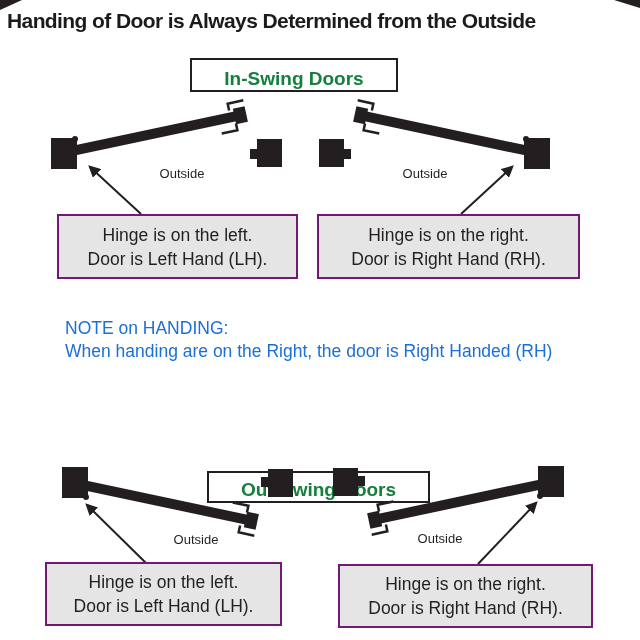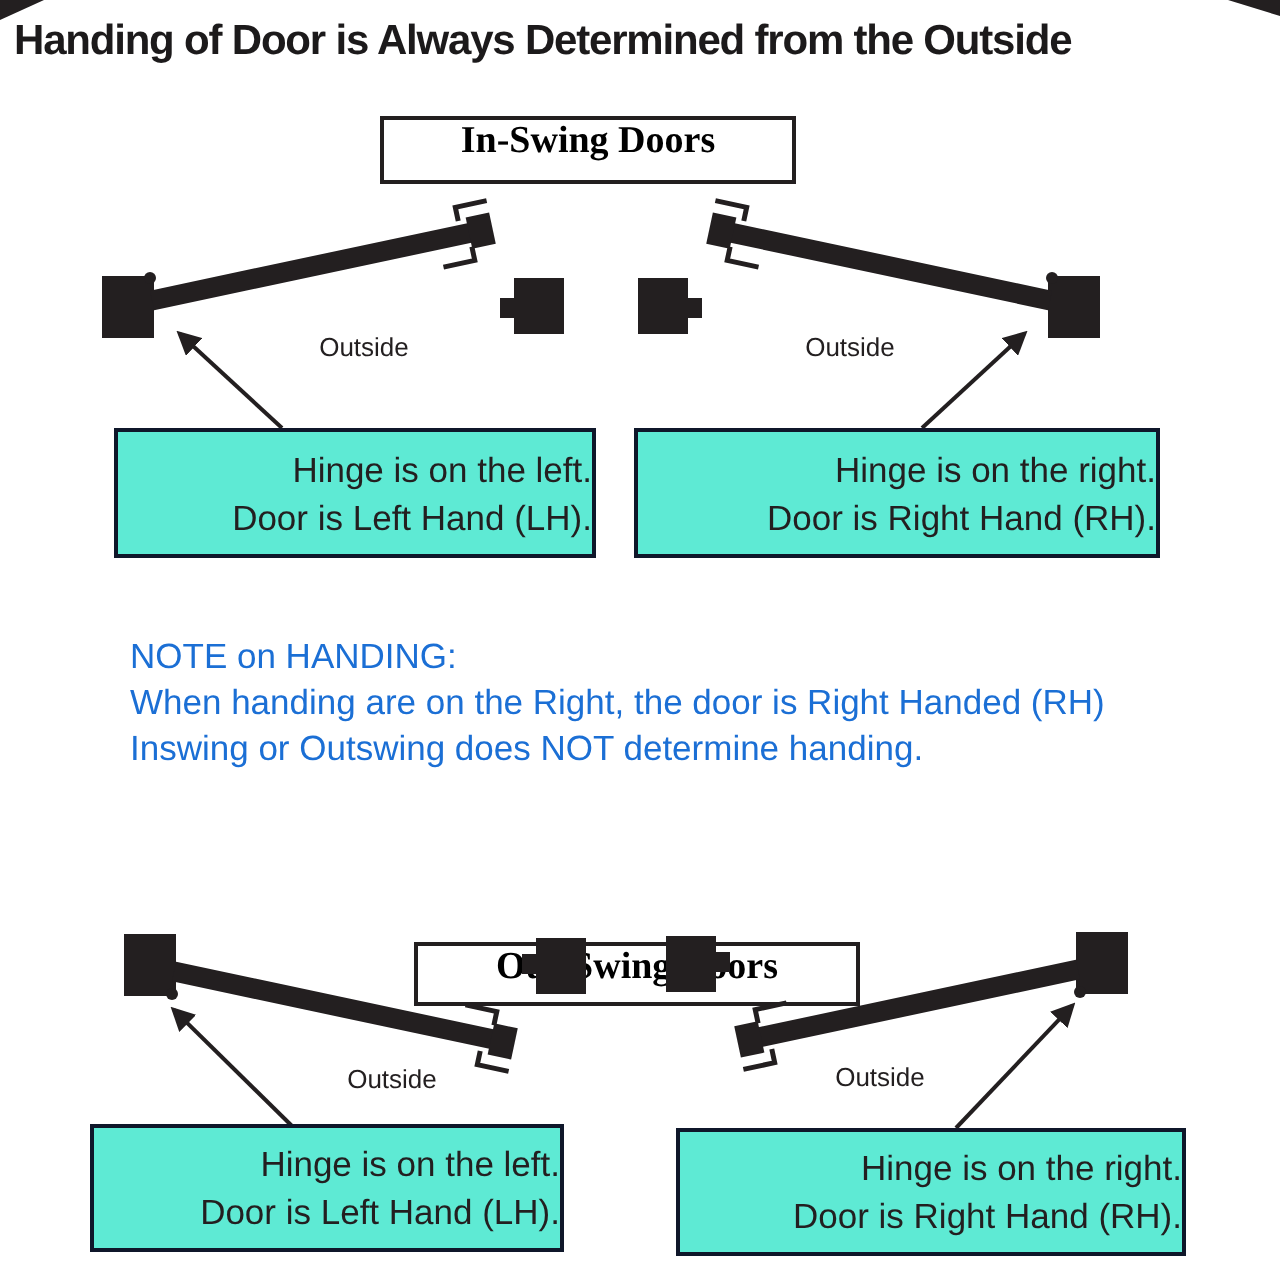--- a/index.html
+++ b/index.html
@@ -6,25 +6,25 @@
   .stage{position:relative;width:640px;height:640px;background:#ffffff;
          font-family:"Liberation Sans",sans-serif;overflow:hidden;}
   .title{position:absolute;left:7px;top:9px;width:633px;font-size:21px;font-weight:bold;
          color:#1c1a1b;letter-spacing:-0.6px;white-space:nowrap;}
   .corner-mark{position:absolute;background:#231f20;}
   .corner-tl{left:0;top:0;width:22px;height:10px;
              clip-path:polygon(0 0,100% 0,0 100%);}
   .corner-tr{right:0;top:0;width:26px;height:8px;
              clip-path:polygon(0 0,100% 0,100% 100%);}
   .label-box{position:absolute;border:2px solid #231f20;box-sizing:border-box;
-             display:flex;align-items:flex-start;justify-content:center;
-             font-size:19px;font-weight:bold;color:#000000;background:#fff;font-family:Liberation Serif, serif;}
-  .caption-box{position:absolute;border:2px solid #0f172a;box-sizing:border-box;
-               display:flex;flex-direction:column;align-items:flex-end;justify-content:center;
-               font-size:17.5px;line-height:24px;color:#231f20;text-align:center;background:#5eead4;}
+             display:flex;align-items:flex-end;justify-content:center;
+             font-size:19px;font-weight:bold;color:#15803d;background:#fff;}
+  .caption-box{position:absolute;border:2px solid #701a75;box-sizing:border-box;
+               display:flex;flex-direction:column;align-items:center;justify-content:center;
+               font-size:17.5px;line-height:24px;color:#231f20;text-align:center;background:#e5e5e5;}
   .outside{position:absolute;width:120px;text-align:center;font-size:13px;color:#231f20;}
   .note{position:absolute;left:65px;top:293px;font-size:17.5px;line-height:23px;color:#1b6fd5;margin-top:24px;}
   .row-svg{position:absolute;left:0;width:640px;height:120px;}
   #row1{top:95px;}
   #row2{top:455px;}
   .ink{fill:#231f20;}
   .lever{fill:none;stroke:#231f20;stroke-width:2.5;}
   .arrow{stroke:#231f20;stroke-width:2;}
 </style>
 </head>
@@ -73,21 +73,20 @@
     <span>Door is Left Hand (LH).</span>
   </div>
   <div class="caption-box" style="left:317px;top:214px;width:263px;height:65px;">
     <span>Hinge is on the right.</span>
     <span>Door is Right Hand (RH).</span>
   </div>
 
   <div class="note">
     <div>NOTE on HANDING:</div>
     <div>When handing are on the Right, the door is Right Handed (RH)</div>
-    <div>Inswing or Outswing does NOT determine handing.</div>
   </div>
 
   <div class="label-box" style="left:207px;top:427px;width:223px;height:32px;margin-top:44px;">
     <span>Out-Swing Doors</span>
   </div>
 
   <svg id="row2" class="row-svg" viewBox="0 0 640 120" xmlns="http://www.w3.org/2000/svg">
     <use href="#door-asm" xlink:href="#door-asm" transform="translate(11,86) scale(1,-1)"></use>
     <use href="#door-asm" xlink:href="#door-asm" transform="translate(615,85) scale(-1,-1)"></use>
     <line class="arrow" x1="146" y1="108" x2="87" y2="50" marker-end="url(#ah)"></line>

